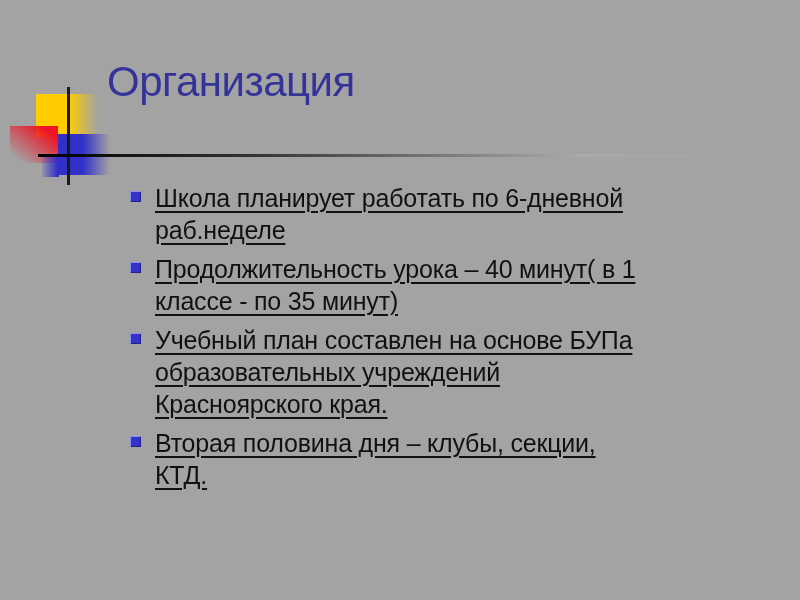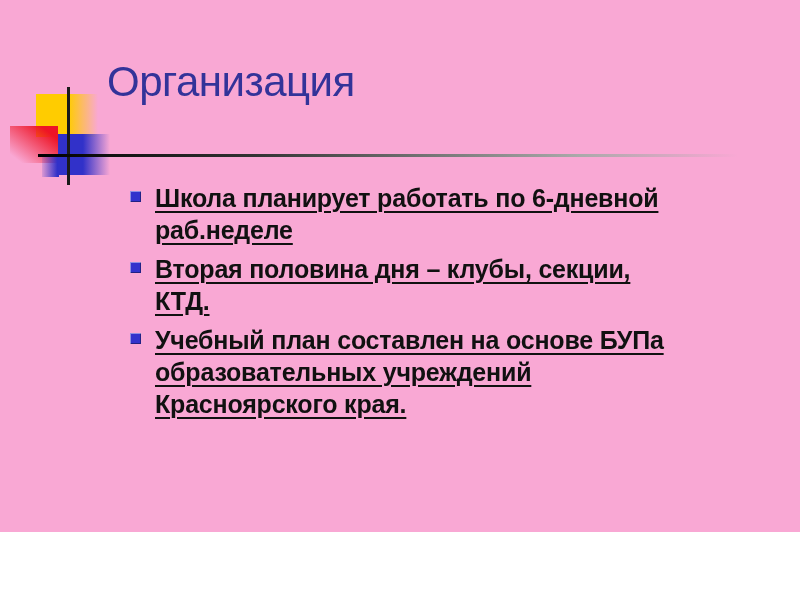--- a/index.html
+++ b/index.html
@@ -13,22 +13,22 @@
   }
   html,body{margin:0;padding:0;}
   body{
     width:800px;height:600px;
     background:#ffffff;
     font-family:"Liberation Sans", sans-serif;
     overflow:hidden;
   }
   .slide{
     position:relative;
-    width:800px;height:532px;
-    background:#f9a8d4;
+    width:800px;height:600px;
+    background:#a3a3a3;
   }
 
   
   .decor{position:absolute;}
   .decor-yellow{
     left:36px;top:94px;width:62px;height:43px;
     background:linear-gradient(90deg,var(--accent-yellow) 0%,var(--accent-yellow) 52%,rgba(255,255,255,0) 100%);
   }
   .decor-red{
     left:10px;top:126px;width:48px;height:37px;
@@ -76,21 +76,21 @@
   .bullet-marker{
     flex:0 0 auto;
     width:11px;height:11px;
     margin-top:9px;
     background:var(--bullet-marker);
     box-shadow:inset 1px 1px 0 rgba(255,255,255,0.45), inset -1px -1px 0 rgba(0,0,0,0.35);
   }
   .bullet-text{
     color:var(--body-text);
     font-size:25px;
-    font-weight:700;
+    font-weight:400;
     line-height:32px;
     letter-spacing:-0.2px;
     text-decoration:underline;
     text-decoration-thickness:2px;
     text-underline-offset:4px;
   }
 </style>
 </head>
 <body>
 
@@ -105,21 +105,25 @@
 
   <h1 class="title"><span>Организация</span><br></h1>
 
   <div class="bullets">
       <div class="bullet-item">
         <span class="bullet-marker"></span>
         <div class="bullet-text">Школа планирует работать по 6-дневной<br>раб.неделе</div>
       </div>
       <div class="bullet-item">
         <span class="bullet-marker"></span>
-        <div class="bullet-text">Вторая половина дня – клубы, секции,<br>КТД.</div>
+        <div class="bullet-text">Продолжительность урока – 40 минут( в 1<br>классе - по 35 минут)</div>
       </div>
       <div class="bullet-item">
         <span class="bullet-marker"></span>
         <div class="bullet-text">Учебный план составлен на основе БУПа<br>образовательных учреждений<br>Красноярского края.</div>
+      </div>
+      <div class="bullet-item">
+        <span class="bullet-marker"></span>
+        <div class="bullet-text">Вторая половина дня – клубы, секции,<br>КТД.</div>
       </div>
     </div>
 
 </div>
 
 </body></html>

